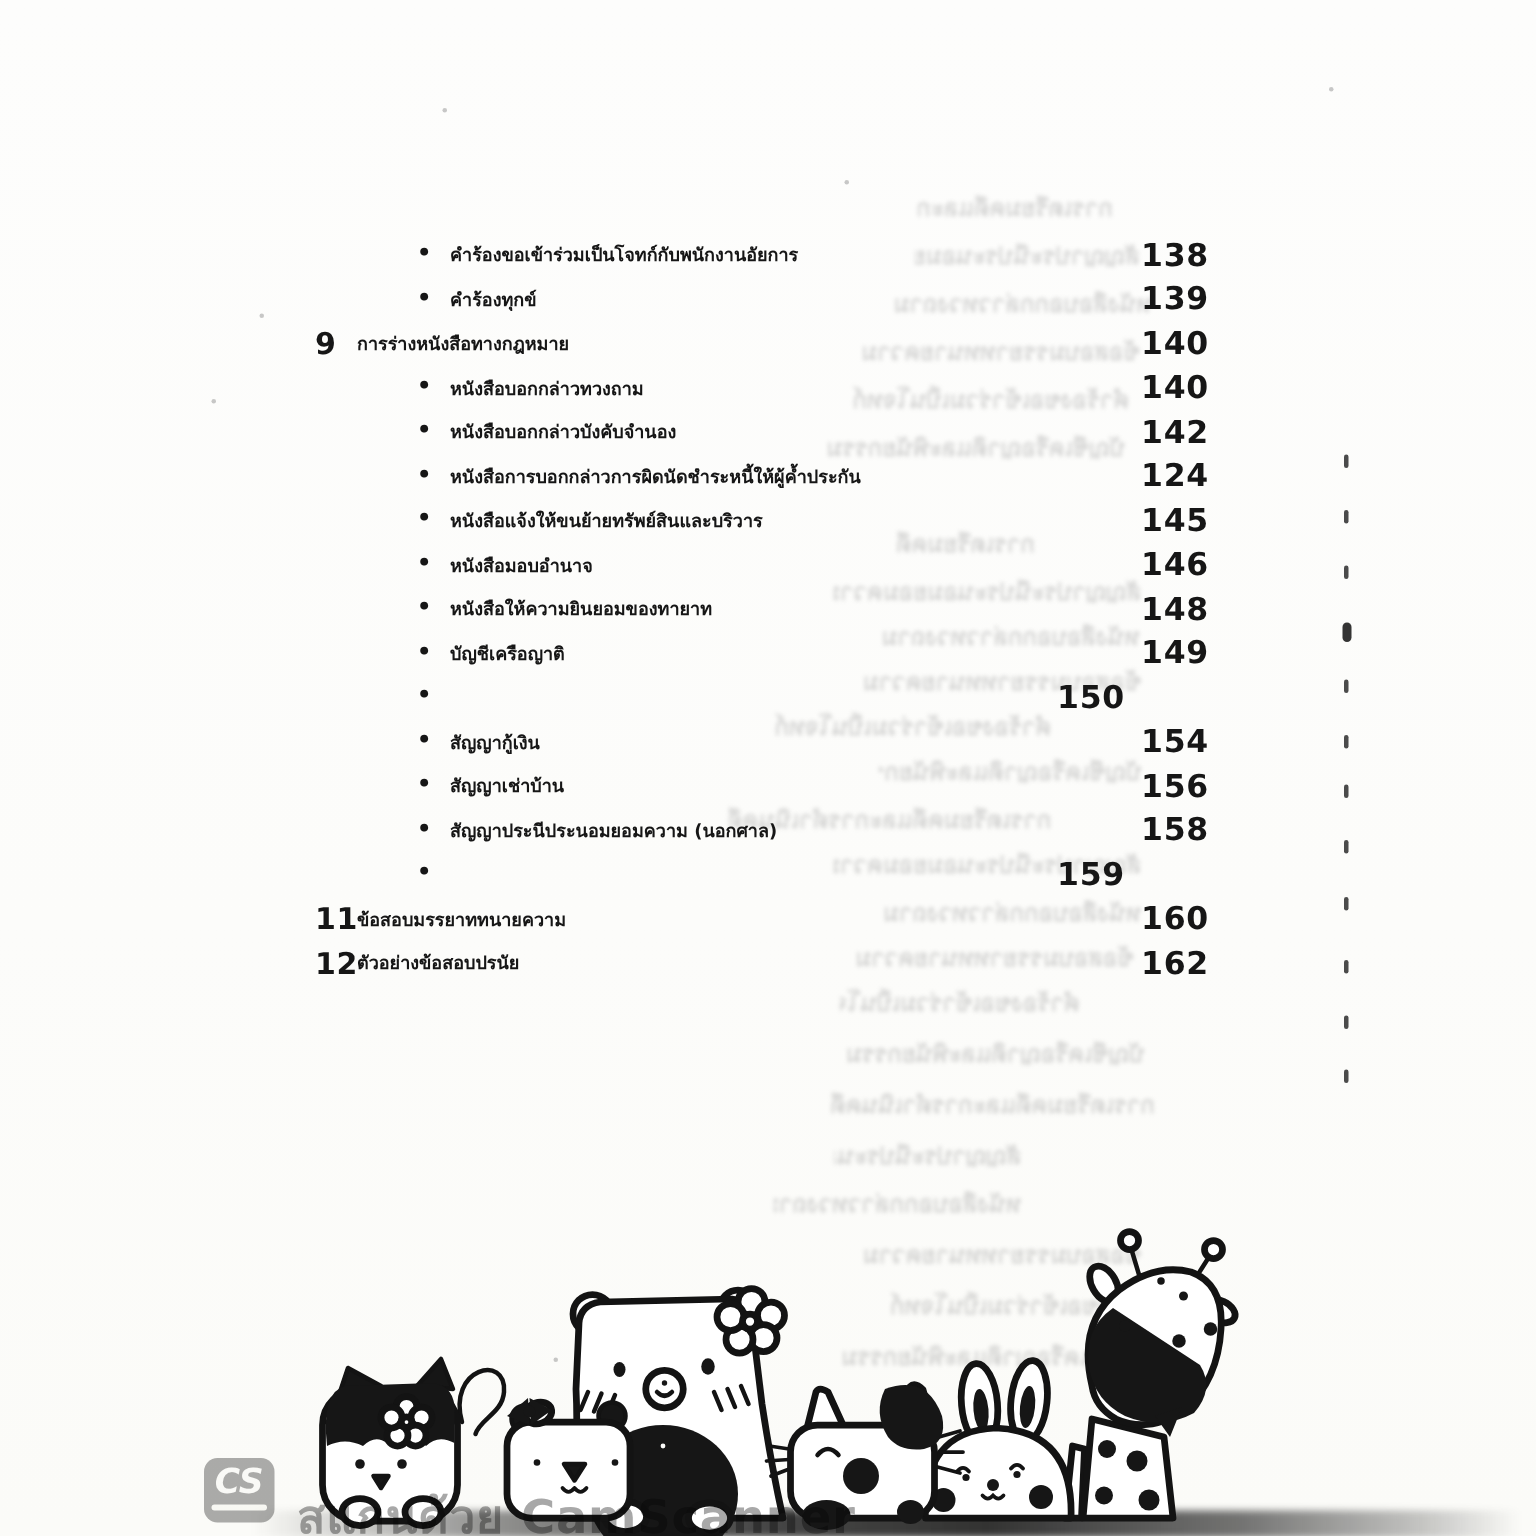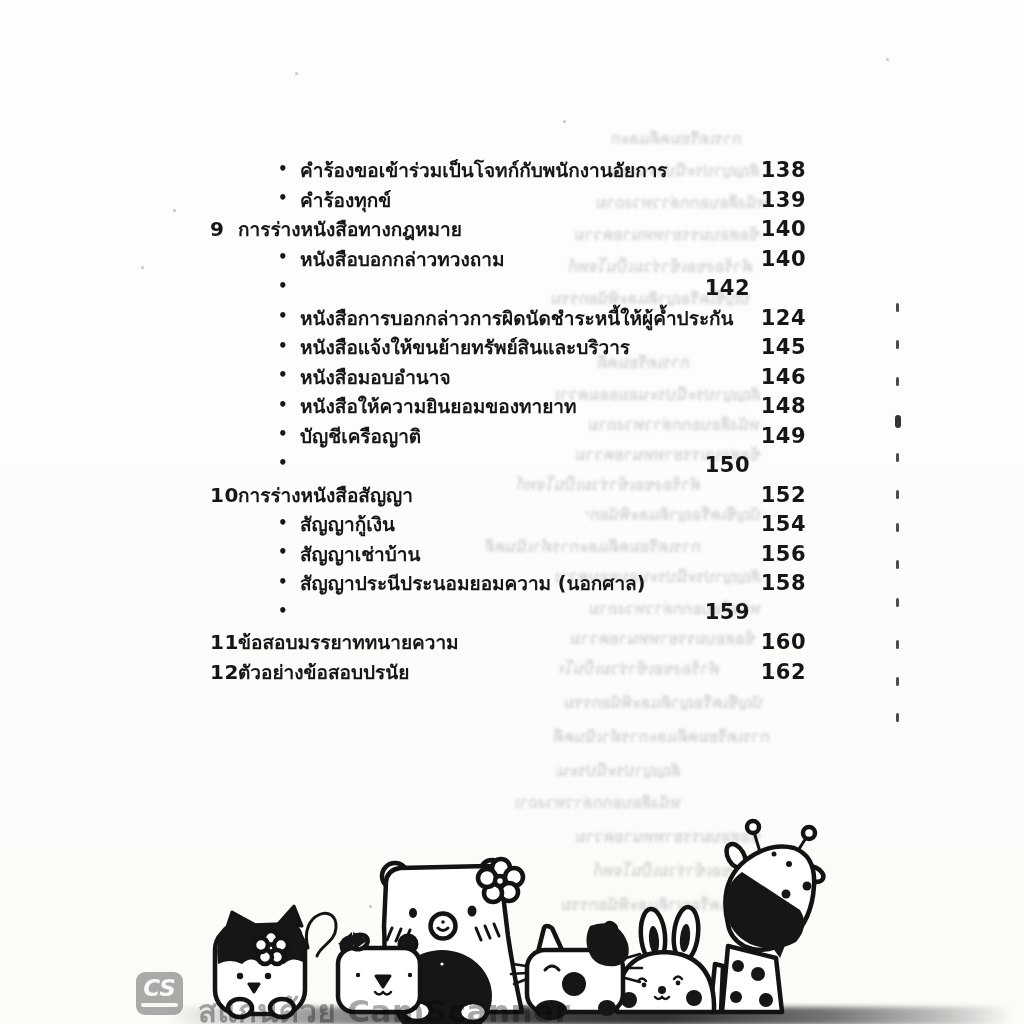--- a/index.html
+++ b/index.html
@@ -5,21 +5,21 @@
   html,body{margin:0;padding:0;background:#fbfbf9;}
   .canvas{position:relative;width:1024px;height:1024px;background:linear-gradient(180deg,#fdfdfc 0%,#fcfcfa 60%,#fbfbf8 100%);overflow:hidden;font-family:"DejaVu Sans","Liberation Sans",sans-serif;}
 
   
   .toc{position:absolute;left:210px;top:155px;width:596px;color:#161616;}
   .toc-row{display:grid;height:29.5px;align-items:center;}
   .toc-row.sub{grid-template-columns:68px 22px 1fr 56px;}
   .toc-row.section{grid-template-columns:28px 1fr 56px;}
   .toc-num{font-size:20px;font-weight:700;letter-spacing:.5px;}
   .toc-bullet{font-size:15px;font-weight:700;line-height:1;transform:translateY(-1px);}
-  .toc-label{font-size:19px;font-weight:700;white-space:nowrap;overflow:visible;}
+  .toc-label{font-size:12px;font-weight:700;white-space:nowrap;overflow:visible;}
   .toc-page{font-size:21px;font-weight:700;text-align:right;letter-spacing:.5px;}
 
   
   .bleed-line{position:absolute;height:20px;color:#8f8f8f;opacity:.34;filter:blur(1.4px);transform:scaleX(-1);font-size:16px;font-weight:600;white-space:nowrap;overflow:hidden;pointer-events:none;}
   .bleed-dash{position:absolute;width:3px;height:9px;background:#2b2b2b;border-radius:2px;opacity:.85;}
   .bleed-dash.big{width:6px;height:13px;border-radius:4px;background:#111;}
 
   .speck{position:absolute;width:3px;height:3px;border-radius:50%;background:#9a9a9a;opacity:.55;}
 
   
@@ -105,20 +105,21 @@
       </div>
       <div class="toc-row sub">
         <span class="toc-indent"></span>
         <span class="toc-bullet">•</span>
         <span class="toc-label">หนังสือบอกกล่าวทวงถาม</span>
         <span class="toc-page">140</span>
       </div>
       <div class="toc-row sub">
         <span class="toc-indent"></span>
         <span class="toc-bullet">•</span>
+        <span class="toc-label">หนังสือบอกกล่าวบังคับจำนอง</span>
         <span class="toc-page">142</span>
       </div>
       <div class="toc-row sub">
         <span class="toc-indent"></span>
         <span class="toc-bullet">•</span>
         <span class="toc-label">หนังสือการบอกกล่าวการผิดนัดชำระหนี้ให้ผู้ค้ำประกัน</span>
         <span class="toc-page">124</span>
       </div>
       <div class="toc-row sub">
         <span class="toc-indent"></span>
@@ -141,25 +142,20 @@
       <div class="toc-row sub">
         <span class="toc-indent"></span>
         <span class="toc-bullet">•</span>
         <span class="toc-label">บัญชีเครือญาติ</span>
         <span class="toc-page">149</span>
       </div>
       <div class="toc-row sub">
         <span class="toc-indent"></span>
         <span class="toc-bullet">•</span>
         <span class="toc-page">150</span>
-      </div>
-      <div class="toc-row section">
-        <span class="toc-num">10</span>
-        <span class="toc-label">การร่างหนังสือสัญญา</span>
-        <span class="toc-page">152</span>
       </div>
       <div class="toc-row sub">
         <span class="toc-indent"></span>
         <span class="toc-bullet">•</span>
         <span class="toc-label">สัญญากู้เงิน</span>
         <span class="toc-page">154</span>
       </div>
       <div class="toc-row sub">
         <span class="toc-indent"></span>
         <span class="toc-bullet">•</span>

